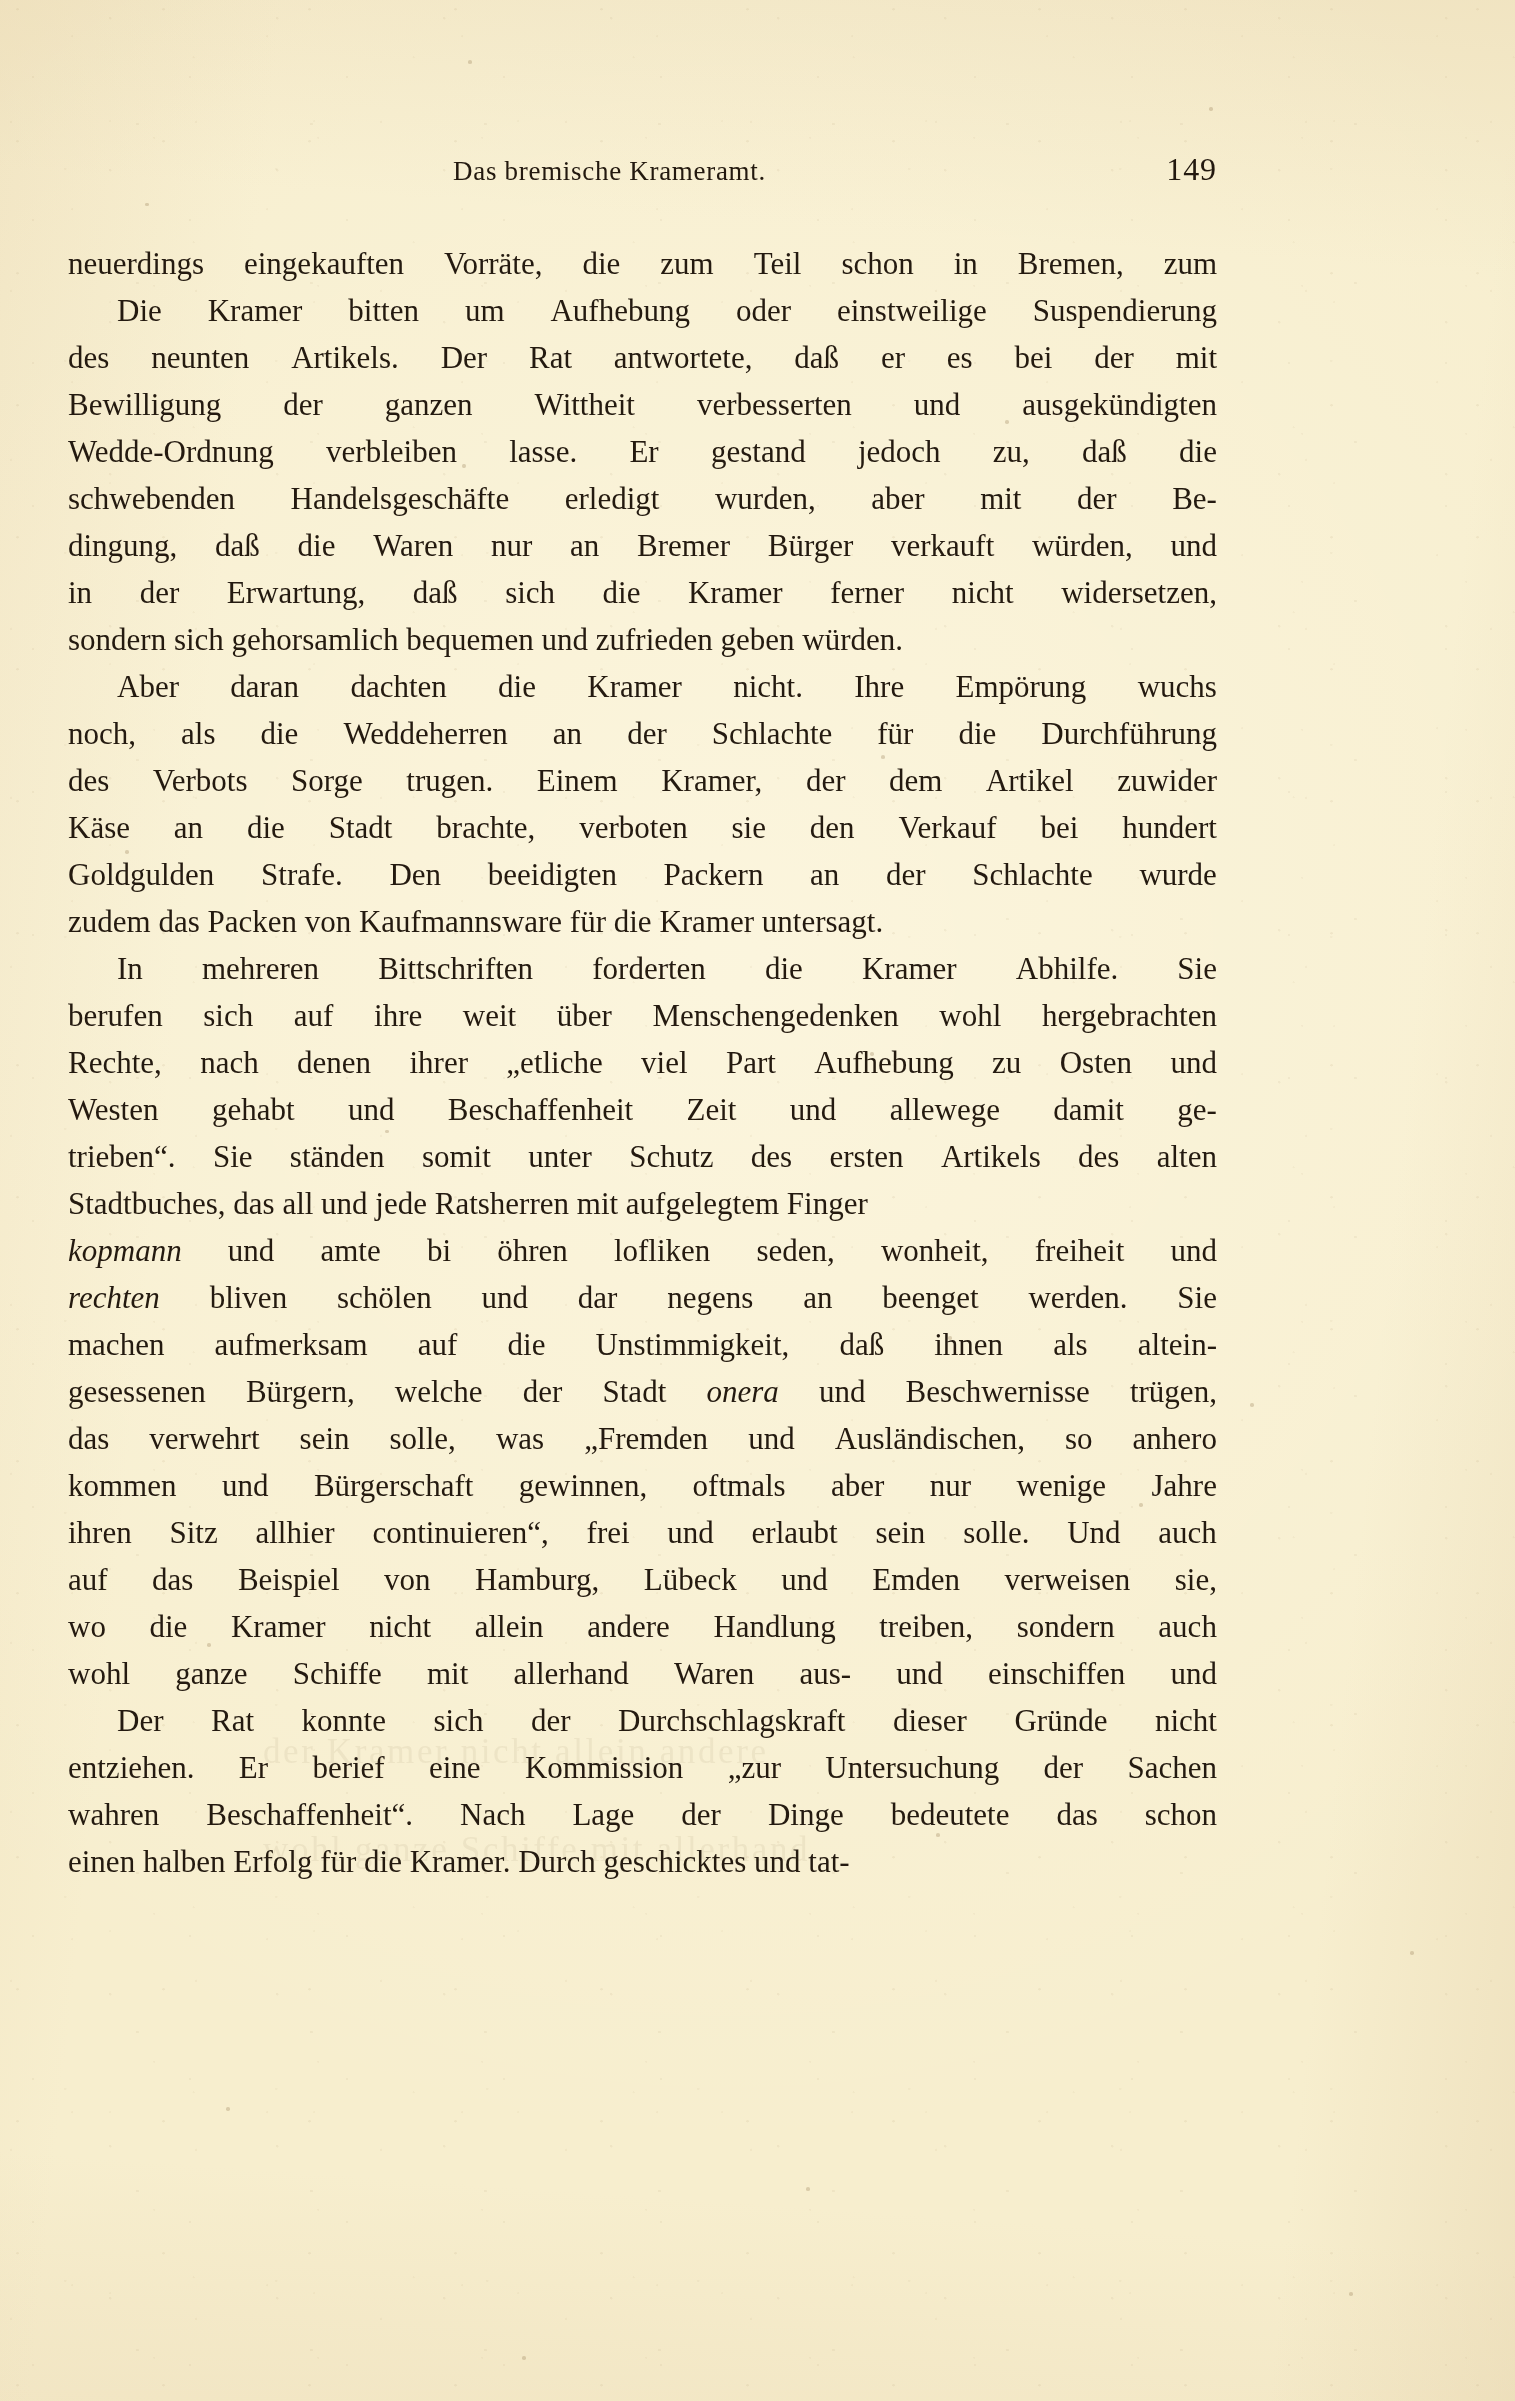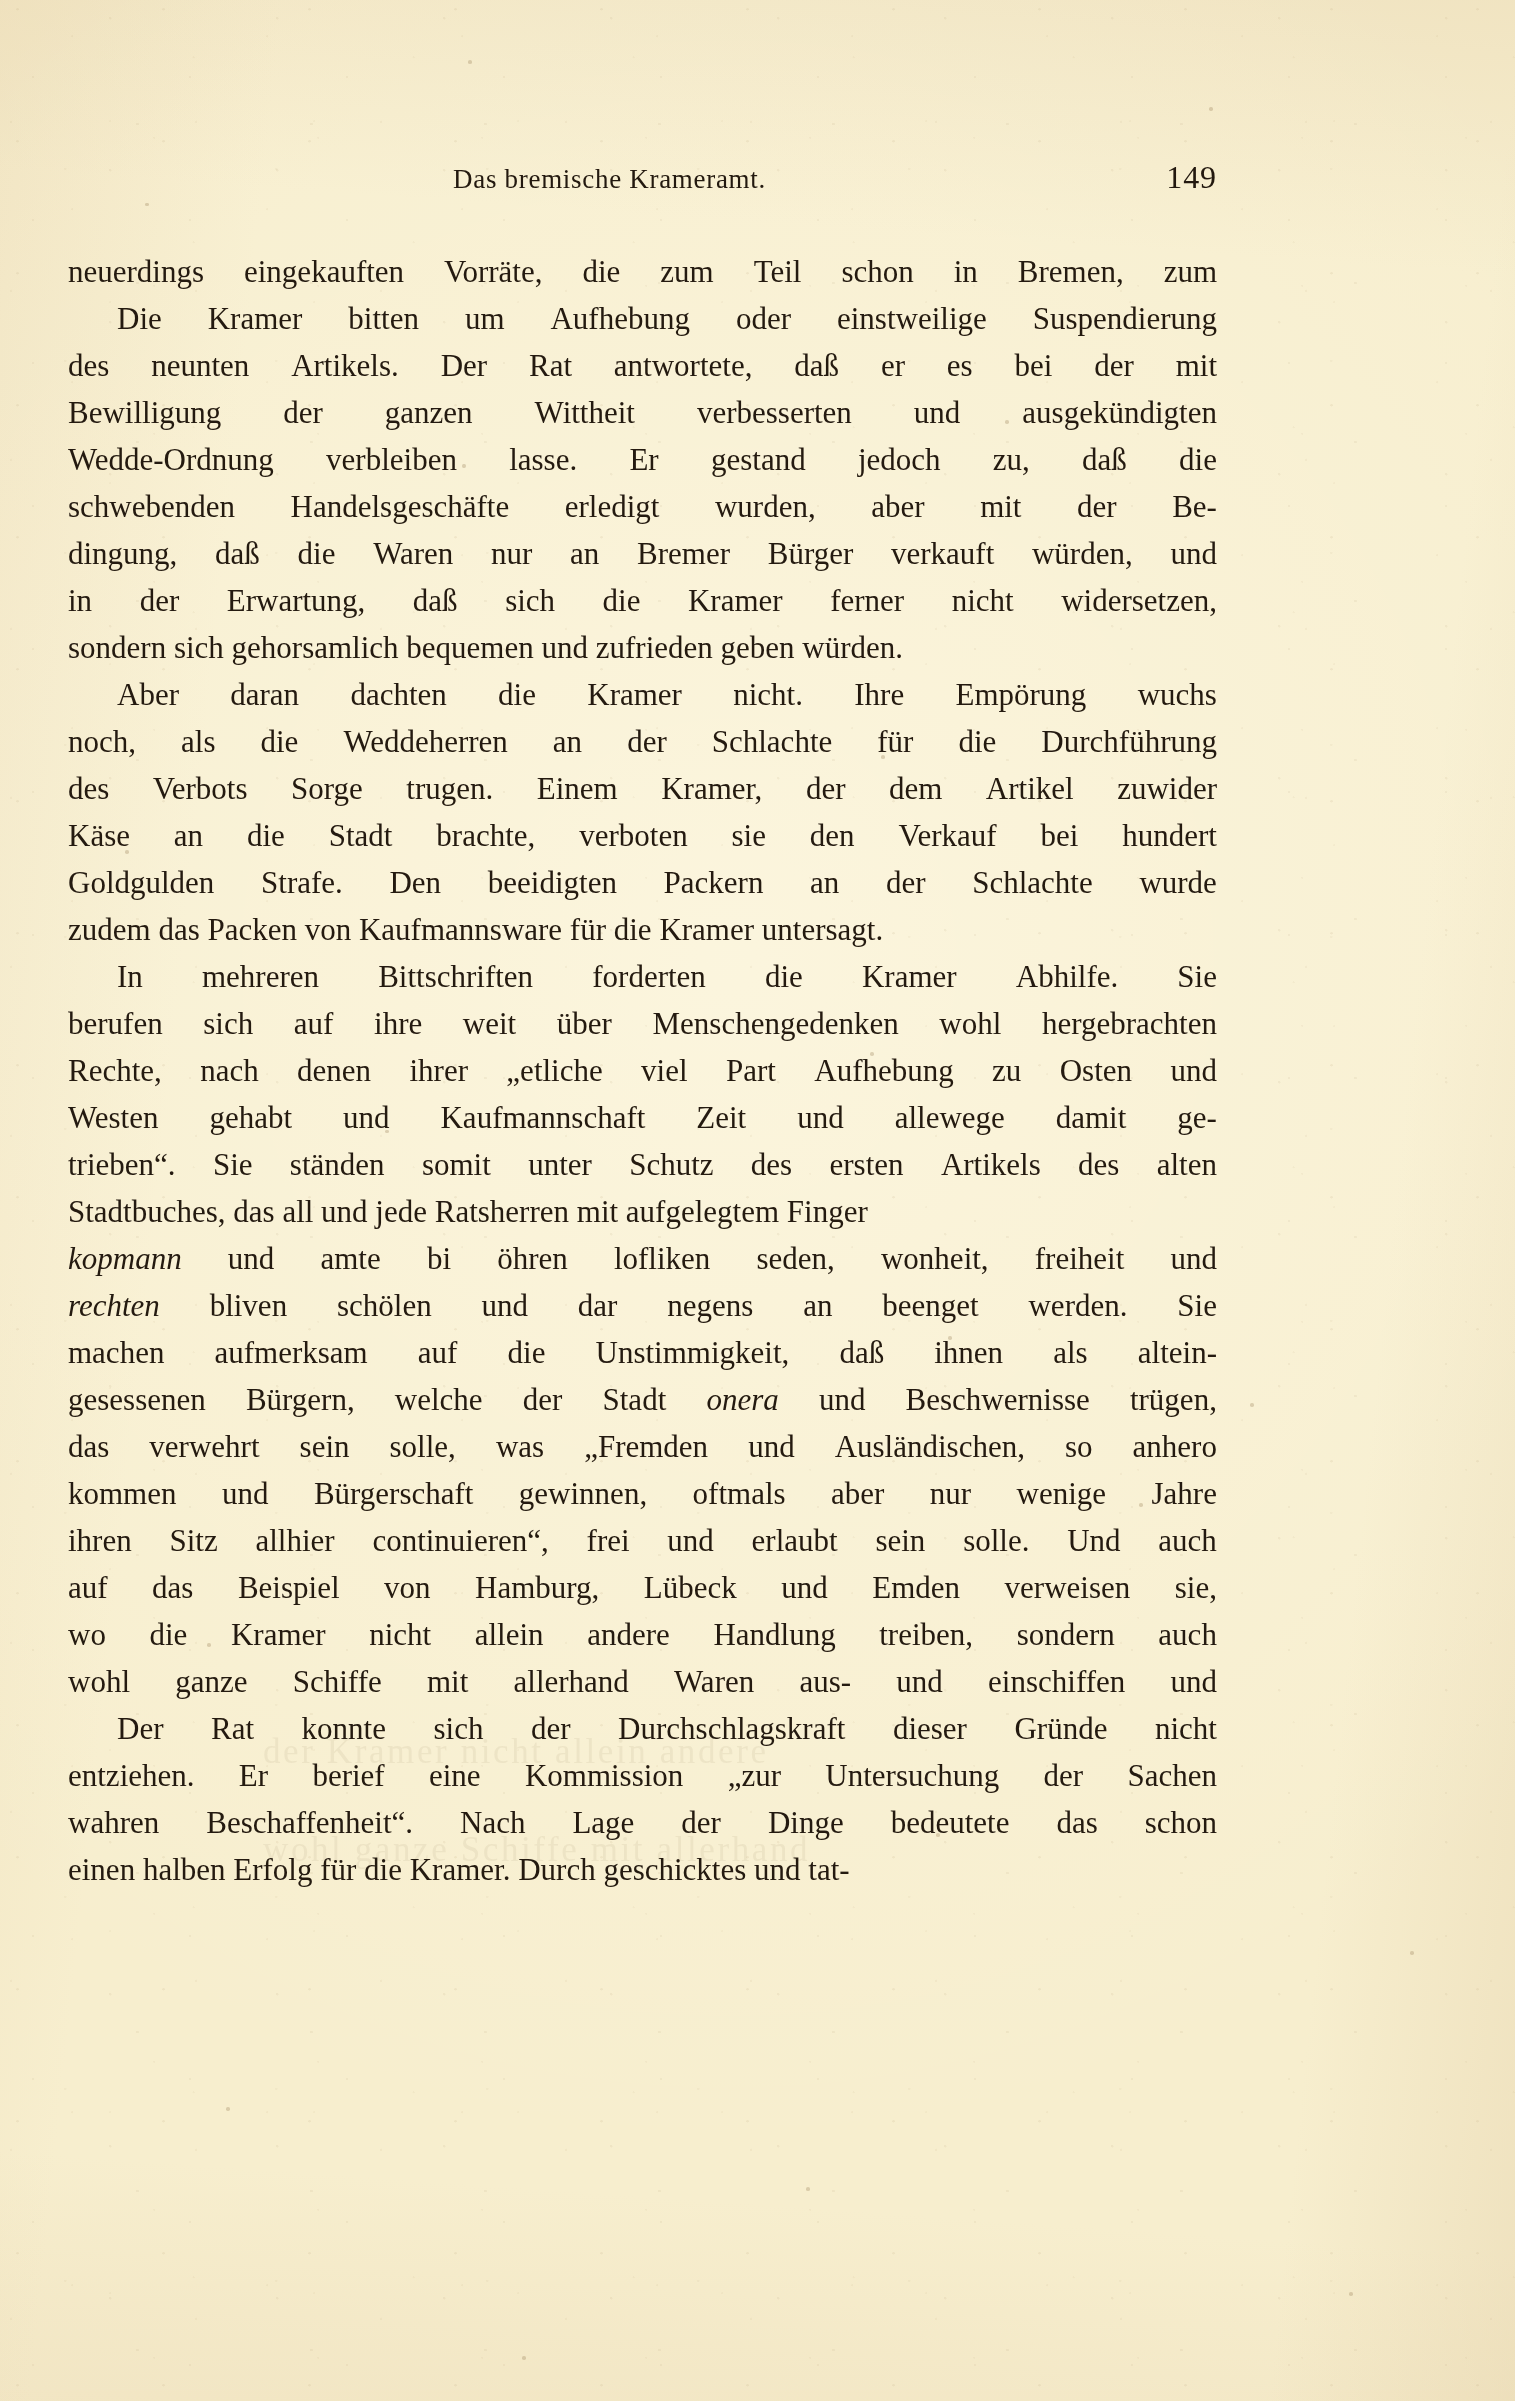--- a/index.html
+++ b/index.html
@@ -66,21 +66,21 @@
     pointer-events: none;
     user-select: none;
     white-space: nowrap;
     overflow: hidden;
   }
 
   
   .content {
     position: absolute;
     left: 68px;
-    top: 8px;
+    top: 0;
     width: 1149px;
   }
 
   
   .runhead {
     position: relative;
     height: 84px;
     margin-top: 156px;
   }
   .runhead-title {
@@ -363,21 +363,21 @@
             <span>Part</span>
             <span>Aufhebung</span>
             <span>zu</span>
             <span>Osten</span>
             <span>und</span>
           </span>
           <span class="ln j">
             <span>Westen</span>
             <span>gehabt</span>
             <span>und</span>
-            <span>Kaufmannschaft</span>
+            <span>Beschaffenheit</span>
             <span>Zeit</span>
             <span>und</span>
             <span>allewege</span>
             <span>damit</span>
             <span>ge-</span>
           </span>
           <span class="ln j">
             <span>trieben“.</span>
             <span>Sie</span>
             <span>ständen</span>

